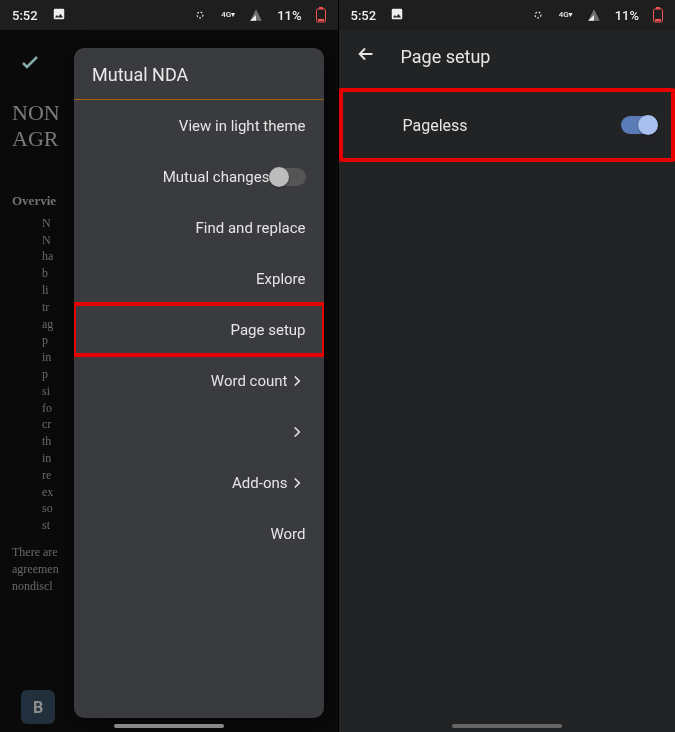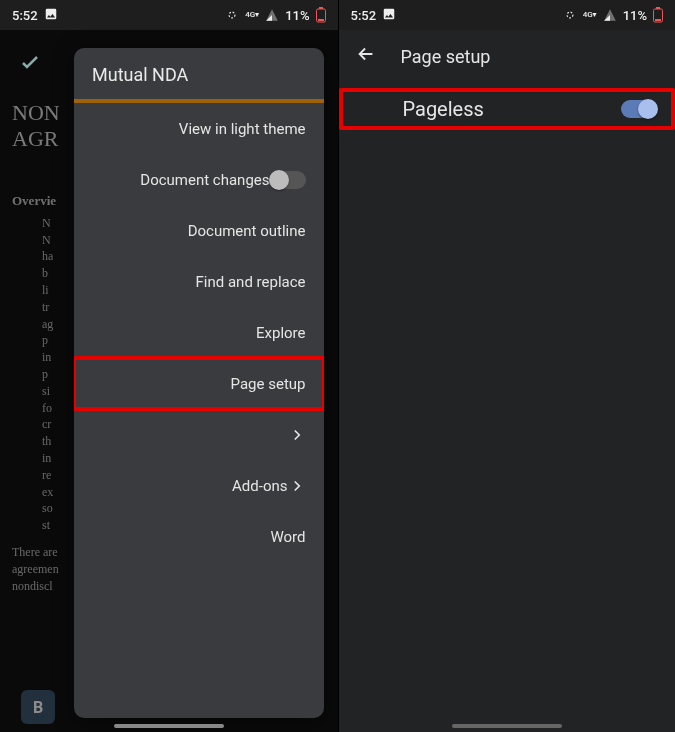--- a/index.html
+++ b/index.html
@@ -4,34 +4,34 @@
 <style>
   * { box-sizing: border-box; margin: 0; padding: 0; }
   html, body { width: 675px; height: 732px; font-family: Roboto, "Segoe UI", Arial, sans-serif; }
   body { display: flex; background: #000; }
 
   .screen { width: 337.5px; height: 732px; position: relative; overflow: hidden; background: #1e1e1e; }
   .screen + .screen { border-left: 1px solid #000; }
 
   
   .status-bar { height: 30px; display: flex; align-items: center; justify-content: space-between; padding: 0 12px; color: #eee; font-size: 13px; font-weight: 500; }
-  .status-left, .status-right { display: flex; align-items: center; gap: 6px; }
+  .status-left, .status-right { display: flex; align-items: center; gap: 14px; }
   .status-right svg { display: block; }
 
   
   .doc-bg { position: absolute; inset: 30px 0 0 0; background: #121212; padding: 40px 12px 0 12px; color: #aaa; filter: brightness(0.55); }
   .doc-title { font-family: Georgia, serif; font-size: 22px; color: #ddd; line-height: 1.2; margin-top: 30px; margin-bottom: 40px;}
   .doc-h { font-family: Georgia, serif; font-weight: bold; font-size: 13px; color: #ccc; margin-bottom: 6px; }
   .doc-p { font-family: Georgia, serif; font-size: 12px; color: #bbb; line-height: 1.4; padding-left: 30px; }
   .doc-p2 { font-family: Georgia, serif; font-size: 12px; color: #bbb; line-height: 1.4; margin-top: 10px; }
   .checkmark { position:absolute; top: 50px; left: 18px; color:#888; }
 
   
   .menu-panel { position: absolute; top: 48px; left: 74px; right: 14px; bottom: 14px; background: #3a3b3e; border-radius: 10px; display: flex; flex-direction: column; box-shadow: 0 4px 20px rgba(0,0,0,0.5); }
-  .menu-title { padding: 16px 18px 14px 18px; font-size: 18px; color: #eaeaea; border-bottom: 4px solid #a16207; }
+  .menu-title { padding: 16px 18px 14px 18px; font-size: 18px; color: #eaeaea; border-bottom: 1px solid #a16207; }
   .menu-scroll { flex: 1; overflow: hidden; }
   .menu-item { display: flex; align-items: center; justify-content: flex-end; padding: 0 18px; height: 51px; color: #e5e5e5; font-size: 15px; cursor: pointer; }
   .menu-item.highlight { outline: 4px solid #e60000; outline-offset: -2px; border-radius: 2px; }
 
   .switch { width: 36px; height: 18px; background: #555; border-radius: 10px; position: relative; }
   .switch .knob { width: 20px; height: 20px; border-radius: 50%; background: #bcbcbc; position: absolute; top: -1px; left: -1px; box-shadow: 0 1px 2px rgba(0,0,0,.4); }
   .switch.on { background: #5a7bb5; }
   .switch.on .knob { left: auto; right: -1px; background: #a9c0ee; }
 
   .chevron { color: #e5e5e5; }
@@ -41,21 +41,21 @@
   .bottom-bar { position:absolute; bottom:2px; left:0; right:0; height:46px; display:flex; align-items:center; justify-content:space-around; padding: 0 12px; }
   .bottom-bar .tb-btn { width:34px; height:34px; display:flex; align-items:center; justify-content:center; border-radius:6px; color:#ccc; }
   .bottom-bar .tb-btn.active { background:#3d566e; color:#fff; font-weight:bold; }
   .gesture-bar { position:absolute; bottom:4px; left:50%; transform:translateX(-50%); width:110px; height:4px; background:#888; border-radius:2px; }
   .gesture-bar.r2 { background:#666; }
 
   
   .settings-bg { position:absolute; inset:30px 0 0 0; background:#222325; }
   .settings-header { height:52px; display:flex; align-items:center; gap:24px; padding:0 16px; color:#e6e6e6; font-size:18px; }
   .settings-body { padding-top:6px; }
-  .setting-row { height:42px; display:flex; align-items:center; gap:22px; padding:0 18px; color:#e6e6e6; font-size:20px; }
+  .setting-row { height:74px; display:flex; align-items:center; gap:22px; padding:0 18px; color:#e6e6e6; font-size:16px; }
   .setting-row.highlight { outline: 4px solid #e60000; outline-offset: -4px; border-radius:2px; }
   .row-icon { width:24px; height:24px; display:flex; align-items:center; justify-content:center; color:#bfbfbf; }
   .row-icon.blank { }
   .row-label { flex:1; }
   .color-swatch { width:28px; height:28px; border-radius:50%; background:#fff; }
 
 </style>
 </head>
 <body>
 
@@ -159,36 +159,41 @@
       </svg>
   </div>
 
   <div class="menu-panel">
     <div class="menu-title">Mutual NDA</div>
     <div class="menu-scroll" id="menu-scroll">
         <div class="menu-item">
           <span>View in light theme</span>
         </div>
         <div class="menu-item">
-          <span>Document changes</span>
+          <span>Mutual changes</span>
           <span class="switch">
             <span class="knob"></span>
           </span>
         </div>
         <div class="menu-item">
-          <span>Document outline</span>
-        </div>
-        <div class="menu-item">
           <span>Find and replace</span>
         </div>
         <div class="menu-item">
           <span>Explore</span>
         </div>
         <div class="menu-item highlight">
           <span>Page setup</span>
+        </div>
+        <div class="menu-item">
+          <span>Word count</span>
+          <span class="chevron">
+            <svg width="18" height="18" viewBox="0 0 24 24" fill="none" stroke="#e5e5e5" stroke-width="2.2">
+              <path d="M9 6l6 6-6 6"></path>
+            </svg>
+          </span>
         </div>
         <div class="menu-item">
           <span class="chevron">
             <svg width="18" height="18" viewBox="0 0 24 24" fill="none" stroke="#e5e5e5" stroke-width="2.2">
               <path d="M9 6l6 6-6 6"></path>
             </svg>
           </span>
         </div>
         <div class="menu-item">
           <span>Add-ons</span>

